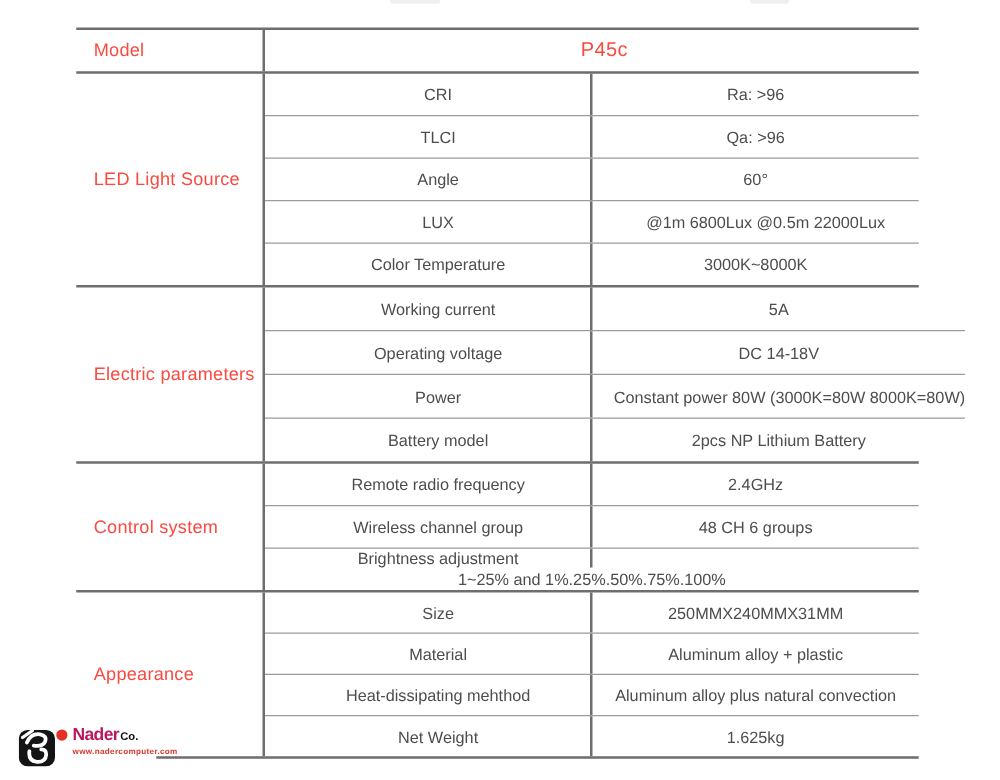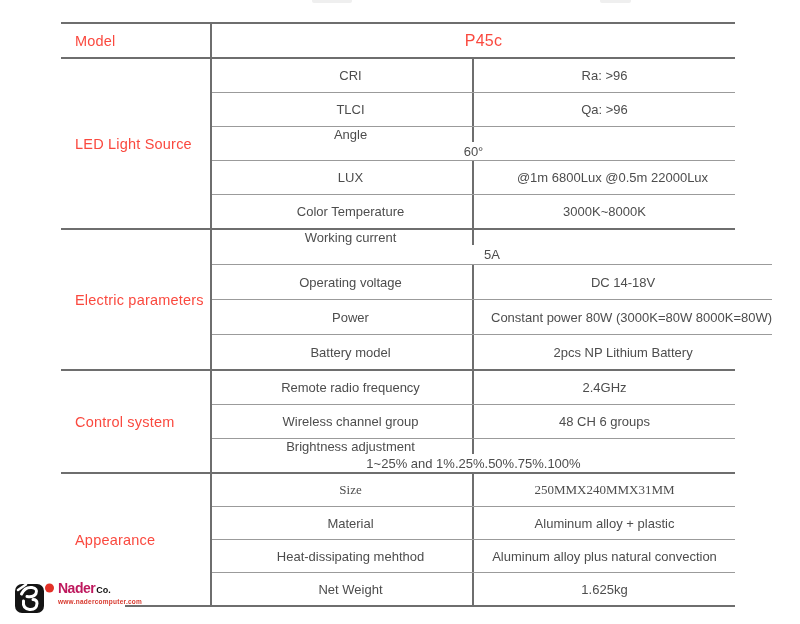--- a/index.html
+++ b/index.html
@@ -83,40 +83,40 @@
         </div>
         <div class="rows">
           <div class="row" style="height: 33px;">
             <div class="cell prop">CRI</div>
             <div class="cell val">Ra: &gt;96</div>
           </div>
           <div class="row" style="height: 33px;">
             <div class="cell prop">TLCI</div>
             <div class="cell val">Qa: &gt;96</div>
           </div>
-          <div class="row" style="height: 33px; flex-direction: column;">
+          <div class="row" style="height: 33px;">
             <div class="cell prop">Angle</div>
             <div class="cell val">60°</div>
           </div>
           <div class="row" style="height: 33px; gap: 16px;">
             <div class="cell prop">LUX</div>
             <div class="cell val">@1m 6800Lux @0.5m 22000Lux</div>
           </div>
           <div class="row" style="height: 33px;">
             <div class="cell prop">Color Temperature</div>
             <div class="cell val">3000K~8000K</div>
           </div>
         </div>
       </div>
       <div class="section">
         <div class="cell label-cell">
           <span>Electric parameters</span>
         </div>
         <div class="rows">
-          <div class="row" style="height: 34px; flex-direction: column;">
+          <div class="row" style="height: 34px;">
             <div class="cell prop">Working current</div>
             <div class="cell val">5A</div>
           </div>
           <div class="row" style="height: 34px;">
             <div class="cell prop">Operating voltage</div>
             <div class="cell val">DC 14-18V</div>
           </div>
           <div class="row" style="height: 34px; gap: 17px;">
             <div class="cell prop">Power</div>
             <div class="cell val">Constant power 80W (3000K=80W 8000K=80W)</div>
@@ -144,21 +144,21 @@
             <div class="cell prop">Brightness adjustment</div>
             <div class="cell val">1~25% and 1%.25%.50%.75%.100%</div>
           </div>
         </div>
       </div>
       <div class="section">
         <div class="cell label-cell">
           <span>Appearance</span>
         </div>
         <div class="rows">
-          <div class="row" style="height: 32px; font-family: Liberation Serif, serif;">
+          <div class="row" style="height: 32px;">
             <div class="cell prop">Size</div>
             <div class="cell val">250MMX240MMX31MM</div>
           </div>
           <div class="row" style="height: 32px;">
             <div class="cell prop">Material</div>
             <div class="cell val">Aluminum alloy + plastic</div>
           </div>
           <div class="row" style="height: 32px;">
             <div class="cell prop">Heat-dissipating mehthod</div>
             <div class="cell val">Aluminum alloy plus natural convection</div>

